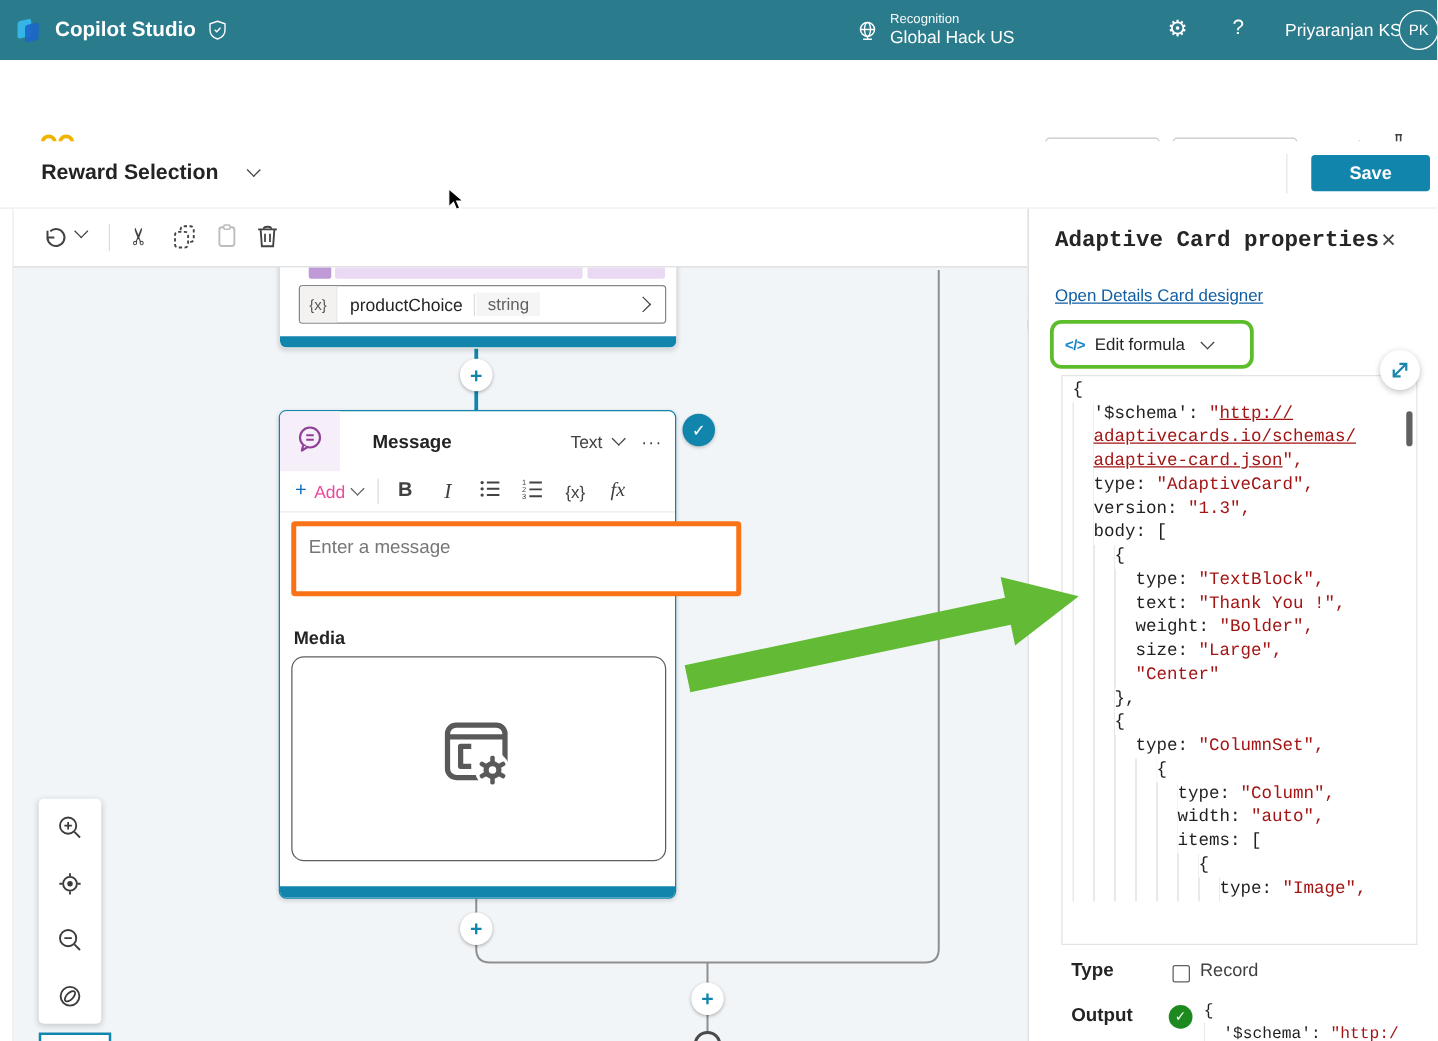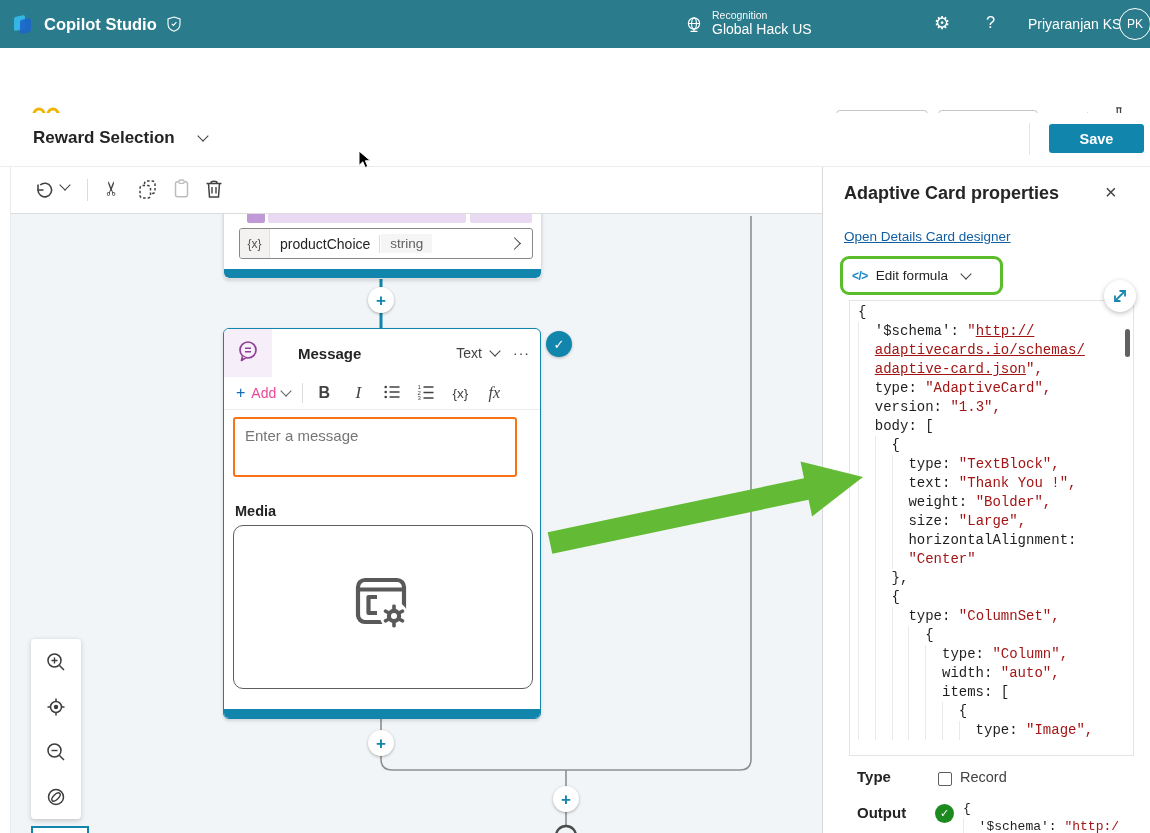--- a/index.html
+++ b/index.html
@@ -42,22 +42,22 @@
   #canvas{left:10px;top:213px;width:812px;height:620px;background:#f1f5f8;overflow:hidden;
           border-top:1px solid #dcdcdc;border-left:1px solid #ebebeb;box-sizing:border-box;}
   .card{background:#fff;border-radius:6px;box-shadow:0 1.2px 3.6px rgba(0,0,0,.13);}
   .tealbar{position:absolute;left:0;right:0;bottom:0;height:9px;background:#1285ad;border-radius:0 0 5px 5px;}
   .pluscirc{position:absolute;width:26px;height:26px;border-radius:50%;background:#fff;
             box-shadow:0 1px 3px rgba(0,0,0,.3);color:#1285ad;font-size:17px;font-weight:bold;
             display:flex;align-items:center;justify-content:center;cursor:pointer;line-height:1;}
   .chip{background:#f3f2f1;color:#555;font-size:12px;display:flex;align-items:center;justify-content:center;}
   #msgnode{left:212px;top:114px;width:318px;height:391px;border:1.3px solid #1285ad;box-sizing:border-box;}
   .fmt{width:34px;text-align:center;color:#424242;font-size:15px;cursor:pointer;}
-  #msgtextarea{position:absolute;left:9px;top:88px;width:284px;height:60px;box-sizing:border-box;
-     border:2px solid #f97316;border-radius:3px;font-family:inherit;font-size:15px;padding:8px 10px;resize:none;color:#242424;}
+  #msgtextarea{position:absolute;left:9px;top:88px;width:360px;height:60px;box-sizing:border-box;
+     border:4px solid #f97316;border-radius:3px;font-family:inherit;font-size:15px;padding:8px 10px;resize:none;color:#242424;}
   #msgtextarea::placeholder{color:#767676;}
   #mediabox{position:absolute;left:9px;top:196px;width:300px;height:164px;box-sizing:border-box;
      border:1px solid #605e5c;border-radius:10px;display:flex;align-items:center;justify-content:center;cursor:pointer;}
   .zbtn{width:50px;height:45px;display:flex;align-items:center;justify-content:center;cursor:pointer;color:#3b3b3b;}
   
   #panel{left:822px;top:167px;width:328px;height:666px;background:#fff;border-left:1px solid #d8d8d8;box-sizing:border-box;}
   #paneltitle{font-size:18px;font-weight:600;color:#252525;}
   #designerlink{font-size:13.5px;color:#115ea3;text-decoration:underline;cursor:pointer;}
   #greenbox{left:17px;top:89px;width:163px;height:39px;border:3.5px solid #5cbd2b;border-radius:9px;box-sizing:border-box;
      display:flex;align-items:center;gap:8px;padding-left:9px;background:#fff;cursor:pointer;}
@@ -366,21 +366,21 @@
         <svg width="22" height="22" viewBox="0 0 22 22">
             <circle cx="11" cy="11" r="7.5" fill="none" stroke="#3b3b3b" stroke-width="1.5"></circle>
             <ellipse cx="11" cy="11" rx="2.6" ry="5.2" fill="none" stroke="#3b3b3b" stroke-width="1.4" transform="rotate(45 11 11)"></ellipse>
           </svg>
       </div>
     </div>
     <div class="abs" style="left:20px;top:612px;width:58px;height:26px;background:#fff;border:2px solid #1285ad;box-sizing:border-box;"></div>
   </div>
 
   <div id="panel" class="abs">
-    <span id="paneltitle" class="abs" style="left:21px;top:16px;">Adaptive Card properties</span>
+    <span id="paneltitle" class="abs" style="left:21px;top:16px;font-family:Liberation Mono, monospace;">Adaptive Card properties</span>
     <span class="abs" style="left:282px;top:14px;font-size:20px;color:#424242;cursor:pointer;">×</span>
     <a id="designerlink" class="abs" style="left:21px;top:62px;">Open Details Card designer</a>
     <div id="greenbox" class="abs">
       <span style="font-size:12px;font-weight:bold;color:#1a86c7;letter-spacing:-0.5px;">&lt;/&gt;</span>
       <span style="font-size:13.5px;color:#242424;">Edit formula</span>
       <span class="chev" style="color:#424242;margin-left:6px;"></span>
     </div>
     <div class="abs circbtn" style="left:281px;top:113px;width:32px;height:32px;z-index:6;">
       <svg width="18" height="18" viewBox="0 0 18 18">
           <path d="M4 14 L14 4" stroke="#1a86ad" stroke-width="1.8"></path>
@@ -394,21 +394,20 @@
           <div class="cl"><span class="ws" style="width: 2ch;"></span><span class="tk-u">adaptivecards.io/schemas/</span></div>
           <div class="cl"><span class="ws" style="width: 2ch;"></span><span class="tk-u">adaptive-card.json</span><span class="tk-s">",</span></div>
           <div class="cl"><span class="ws" style="width: 2ch;"></span><span class="tk-k">type: </span><span class="tk-s">"AdaptiveCard",</span></div>
           <div class="cl"><span class="ws" style="width: 2ch;"></span><span class="tk-k">version: </span><span class="tk-s">"1.3",</span></div>
           <div class="cl"><span class="ws" style="width: 2ch;"></span><span class="tk-k">body: [</span></div>
           <div class="cl"><span class="ws" style="width: 4ch;"></span><span class="tk-k">{</span></div>
           <div class="cl"><span class="ws" style="width: 6ch;"></span><span class="tk-k">type: </span><span class="tk-s">"TextBlock",</span></div>
           <div class="cl"><span class="ws" style="width: 6ch;"></span><span class="tk-k">text: </span><span class="tk-s">"Thank You !",</span></div>
           <div class="cl"><span class="ws" style="width: 6ch;"></span><span class="tk-k">weight: </span><span class="tk-s">"Bolder",</span></div>
           <div class="cl"><span class="ws" style="width: 6ch;"></span><span class="tk-k">size: </span><span class="tk-s">"Large",</span></div>
-          <div class="cl"><span class="ws" style="width: 6ch;"></span><span class="tk-k">horizontalAlignment:</span></div>
           <div class="cl"><span class="ws" style="width: 6ch;"></span><span class="tk-s">"Center"</span></div>
           <div class="cl"><span class="ws" style="width: 4ch;"></span><span class="tk-k">},</span></div>
           <div class="cl"><span class="ws" style="width: 4ch;"></span><span class="tk-k">{</span></div>
           <div class="cl"><span class="ws" style="width: 6ch;"></span><span class="tk-k">type: </span><span class="tk-s">"ColumnSet",</span></div>
           <div class="cl"><span class="ws" style="width: 8ch;"></span><span class="tk-k">{</span></div>
           <div class="cl"><span class="ws" style="width: 10ch;"></span><span class="tk-k">type: </span><span class="tk-s">"Column",</span></div>
           <div class="cl"><span class="ws" style="width: 10ch;"></span><span class="tk-k">width: </span><span class="tk-s">"auto",</span></div>
           <div class="cl"><span class="ws" style="width: 10ch;"></span><span class="tk-k">items: [</span></div>
           <div class="cl"><span class="ws" style="width: 12ch;"></span><span class="tk-k">{</span></div>
           <div class="cl"><span class="ws" style="width: 14ch;"></span><span class="tk-k">type: </span><span class="tk-s">"Image",</span></div>

